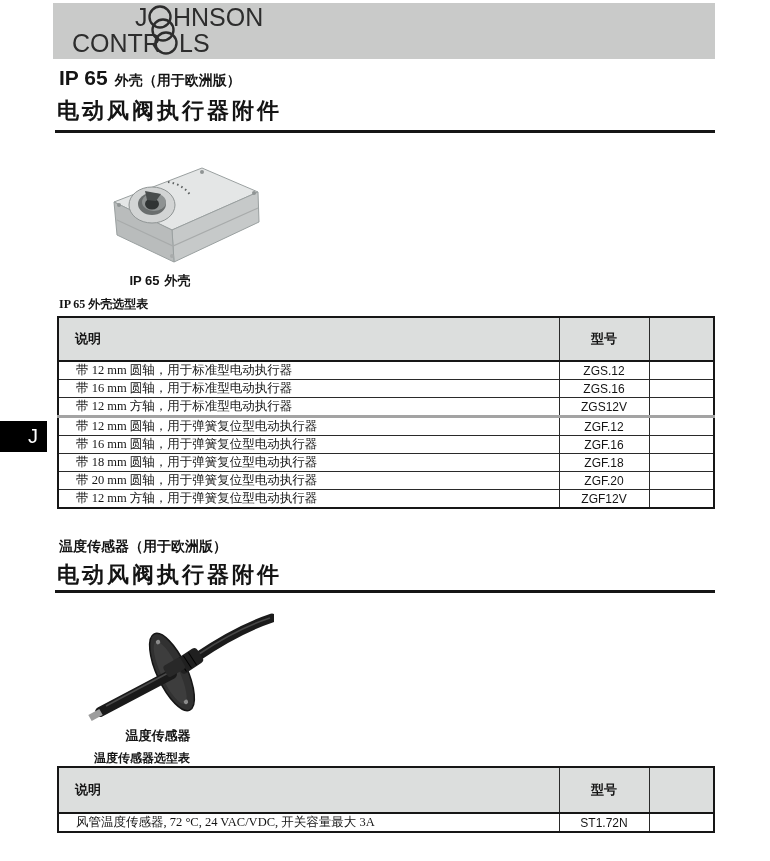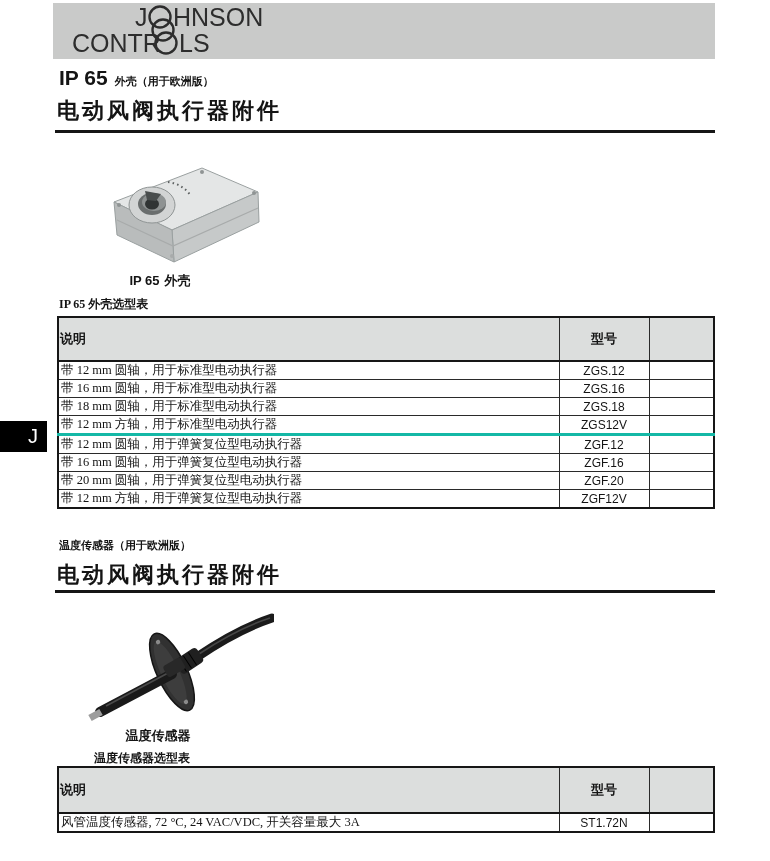--- a/index.html
+++ b/index.html
@@ -9,41 +9,41 @@
 
   
   .banner{left:53px;top:3px;width:662px;height:56px;background:#c9cac9;}
   .logo{position:absolute;left:10px;top:1px;}
   .logo text{font-family:"Liberation Sans","DejaVu Sans",sans-serif;font-size:25px;fill:#2d2d2d;}
   .logo circle{fill:none;stroke:#2d2d2d;stroke-width:2.4px;}
 
   
   .kicker{display:flex;align-items:baseline;gap:7px;white-space:nowrap;}
   .kicker .latin{font-family:"Liberation Sans","DejaVu Sans",sans-serif;font-weight:bold;font-size:21px;}
-  .kicker .cn{font-weight:bold;font-size:11px;}
+  .kicker .cn{font-weight:bold;font-size:14px;}
   .page-title{font-weight:bold;font-size:22px;letter-spacing:3px;white-space:nowrap;}
   .rule{height:3px;background:#161616;}
 
   
   .fig-caption{display:flex;justify-content:center;align-items:baseline;gap:5px;font-weight:bold;font-size:13px;}
   .fig-caption .latin{font-family:"Liberation Sans","DejaVu Sans",sans-serif;}
   .table-title{font-weight:bold;font-size:12px;white-space:nowrap;}
 
   
   table.sel{border-collapse:collapse;table-layout:fixed;width:656px;border:2px solid #161616;}
   table.sel col.c-desc{width:501px;}
   table.sel col.c-model{width:90px;}
   table.sel col.c-extra{width:65px;}
   table.sel th,table.sel td{border:1px solid #2a2a2a;overflow:hidden;white-space:nowrap;}
   table.sel thead th{background:#dcdedd;height:40px;font-weight:bold;font-size:13px;border-bottom:2px solid #161616;vertical-align:middle;}
-  table.sel thead th.h-desc{text-align:left;padding-left:1px;}
+  table.sel thead th.h-desc{text-align:left;padding-left:16px;}
   table.sel tbody td{height:15px;font-size:12.5px;padding:0;}
-  table.sel td.desc{padding-left:2px;text-align:left;}
+  table.sel td.desc{padding-left:17px;text-align:left;}
   table.sel td.model{font-family:"Liberation Sans","DejaVu Sans",sans-serif;font-weight:normal;font-size:12px;text-align:center;}
-  table.sel tr.group-start td{border-top:3px solid #14b8a6;}
+  table.sel tr.group-start td{border-top:3px solid #a3a3a3;}
   #table2 thead th{height:42px;}
   #table2 tbody td{height:16px;}
 
   
   .side-tab{left:0;top:421px;width:47px;height:31px;background:#000;color:#fff;
             display:flex;align-items:center;justify-content:flex-end;padding-right:9px;box-sizing:border-box;
             font-family:"Liberation Sans","DejaVu Sans",sans-serif;font-size:20px;}
 </style>
 </head>
 <body>
@@ -112,37 +112,37 @@
           <td class="desc">带 12 mm 圆轴，用于标准型电动执行器</td>
           <td class="model">ZGS.12</td>
           <td></td>
         </tr>
       <tr>
           <td class="desc">带 16 mm 圆轴，用于标准型电动执行器</td>
           <td class="model">ZGS.16</td>
           <td></td>
         </tr>
       <tr>
-          <td class="desc">带 18 mm 圆轴，用于标准型电动执行器</td>
-          <td class="model">ZGS.18</td>
-          <td></td>
-        </tr>
-      <tr>
           <td class="desc">带 12 mm 方轴，用于标准型电动执行器</td>
           <td class="model">ZGS12V</td>
           <td></td>
         </tr>
       <tr class="group-start">
           <td class="desc">带 12 mm 圆轴，用于弹簧复位型电动执行器</td>
           <td class="model">ZGF.12</td>
           <td></td>
         </tr>
       <tr>
           <td class="desc">带 16 mm 圆轴，用于弹簧复位型电动执行器</td>
           <td class="model">ZGF.16</td>
+          <td></td>
+        </tr>
+      <tr>
+          <td class="desc">带 18 mm 圆轴，用于弹簧复位型电动执行器</td>
+          <td class="model">ZGF.18</td>
           <td></td>
         </tr>
       <tr>
           <td class="desc">带 20 mm 圆轴，用于弹簧复位型电动执行器</td>
           <td class="model">ZGF.20</td>
           <td></td>
         </tr>
       <tr>
           <td class="desc">带 12 mm 方轴，用于弹簧复位型电动执行器</td>
           <td class="model">ZGF12V</td>

